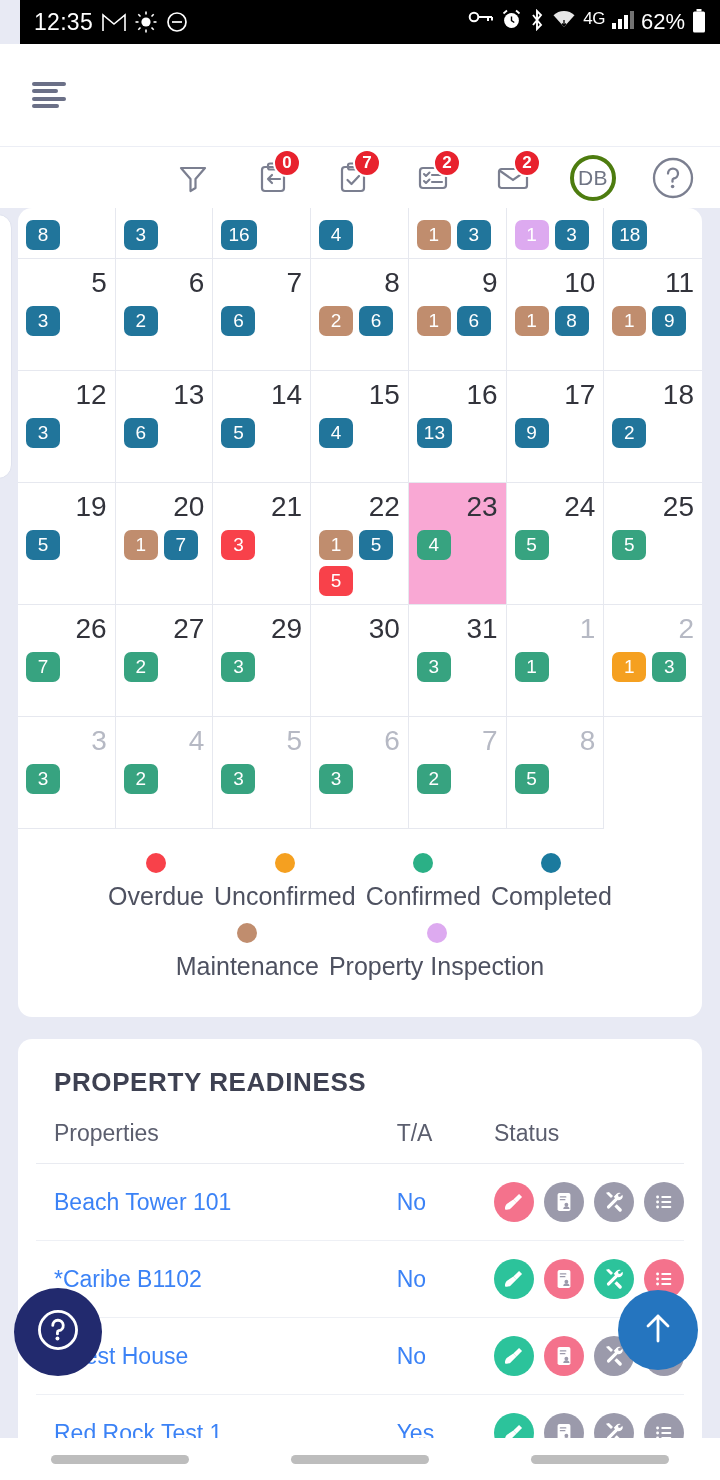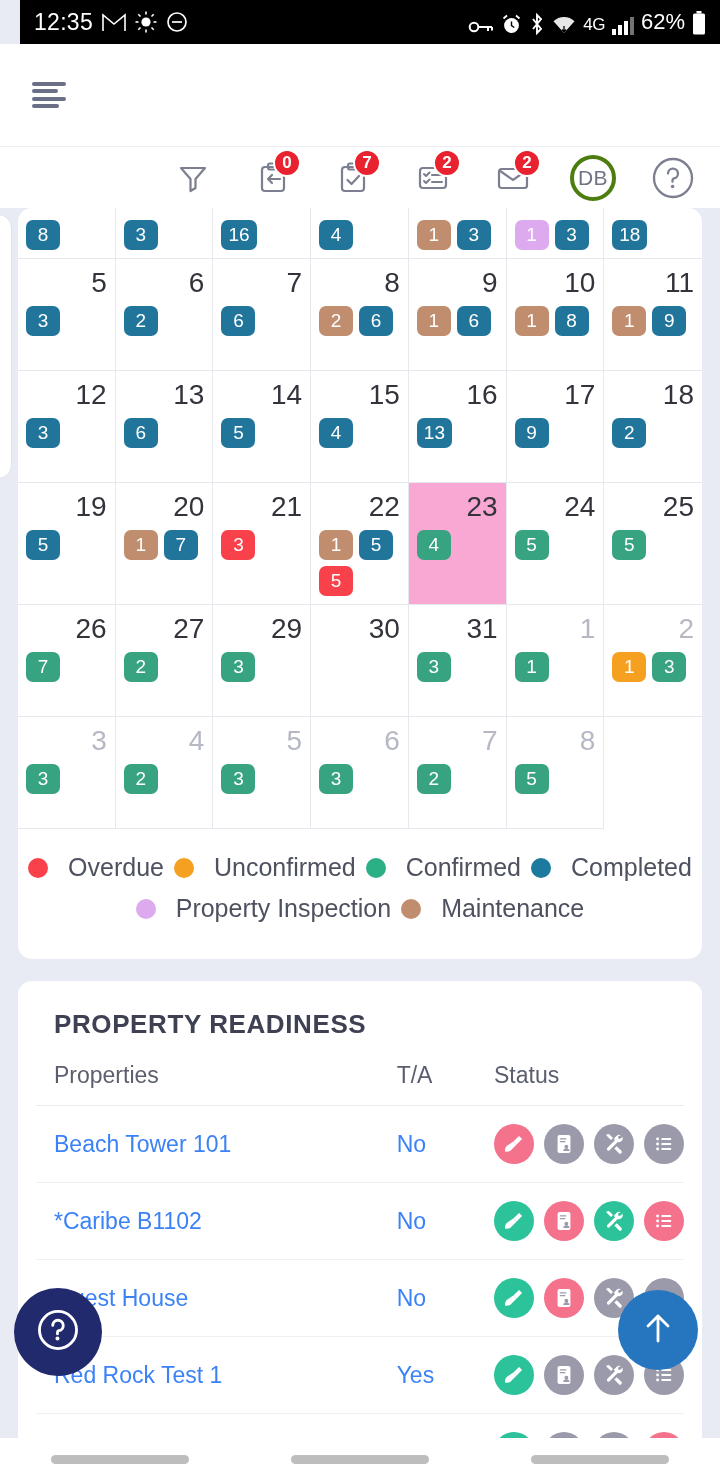--- a/index.html
+++ b/index.html
@@ -12,21 +12,21 @@
   }
 
   
   .statusbar{
     height:44px; background:#000; color:#fff;
     display:flex; align-items:center; padding:0 14px;
     font-size:22px;
     margin-left:20px;
   }
   .sb-left{display:flex;align-items:center;gap:9px;}
-  .sb-right{margin-left:auto;display:flex;align-items:flex-end;gap:7px;}
+  .sb-right{margin-left:auto;display:flex;align-items:flex-start;gap:7px;}
   .sb-time{font-size:23px;letter-spacing:.3px;}
   .sb-ico{display:inline-flex;align-items:center;justify-content:center;}
   .sb-batt{font-size:22px;}
 
   
   .appbar{
     height:102px;background:#fff;display:flex;align-items:center;padding-left:32px;
   }
   .hamburger{width:34px;height:26px;display:flex;flex-direction:column;justify-content:space-between;cursor:pointer;}
   .hamburger i{display:block;height:4px;background:#6b7087;border-radius:2px;}
@@ -86,21 +86,21 @@
   }
   .c-completed{background:#21759b;}
   .c-confirmed{background:#37a380;}
   .c-overdue{background:#f8414a;}
   .c-unconfirmed{background:#f5a020;}
   .c-maint{background:#c08d6e;}
   .c-inspect{background:#ddaaf0;}
 
   .legend{padding:24px 14px 6px;}
   .legend-row{display:flex;justify-content:center;align-items:center;flex-wrap:nowrap;gap:10px;margin-bottom:12px;}
-  .lg{display:flex;align-items:center;gap:20px;font-size:25px;color:#4e5160;}
+  .lg{display:flex;align-items:center;gap:9px;font-size:25px;color:#4e5160;flex-direction:column;}
   .dot{width:20px;height:20px;border-radius:50%;display:inline-block;}
 
   
   .pr-card{margin-top:22px;padding:28px 18px 18px;}
   .pr-title{font-size:26px;letter-spacing:.6px;color:#3e4152;margin:0 18px 22px;}
   .pr-table{width:100%;border-collapse:collapse;}
   .pr-table th{
     text-align:left;font-weight:400;font-size:23px;color:#5b5e6e;
     padding:0 0 16px 18px;border-bottom:1px solid #e9ebf1;
   }
@@ -553,26 +553,26 @@
             <span class="dot" style="background: rgb(43, 176, 134);"></span>
             <span>Confirmed</span>
           </div>
           <div class="lg">
             <span class="dot" style="background: rgb(27, 122, 158);"></span>
             <span>Completed</span>
           </div>
         </div>
       <div class="legend-row" id="legend-row2">
           <div class="lg">
+            <span class="dot" style="background: rgb(192, 141, 110);"></span>
+            <span>Maintenance</span>
+          </div>
+          <div class="lg">
             <span class="dot" style="background: rgb(221, 170, 240);"></span>
             <span>Property Inspection</span>
-          </div>
-          <div class="lg">
-            <span class="dot" style="background: rgb(192, 141, 110);"></span>
-            <span>Maintenance</span>
           </div>
         </div>
     </div>
   </div>
 
   <div class="card pr-card">
     <h2 class="pr-title">PROPERTY READINESS</h2>
 
     <table class="pr-table">
       <thead>

